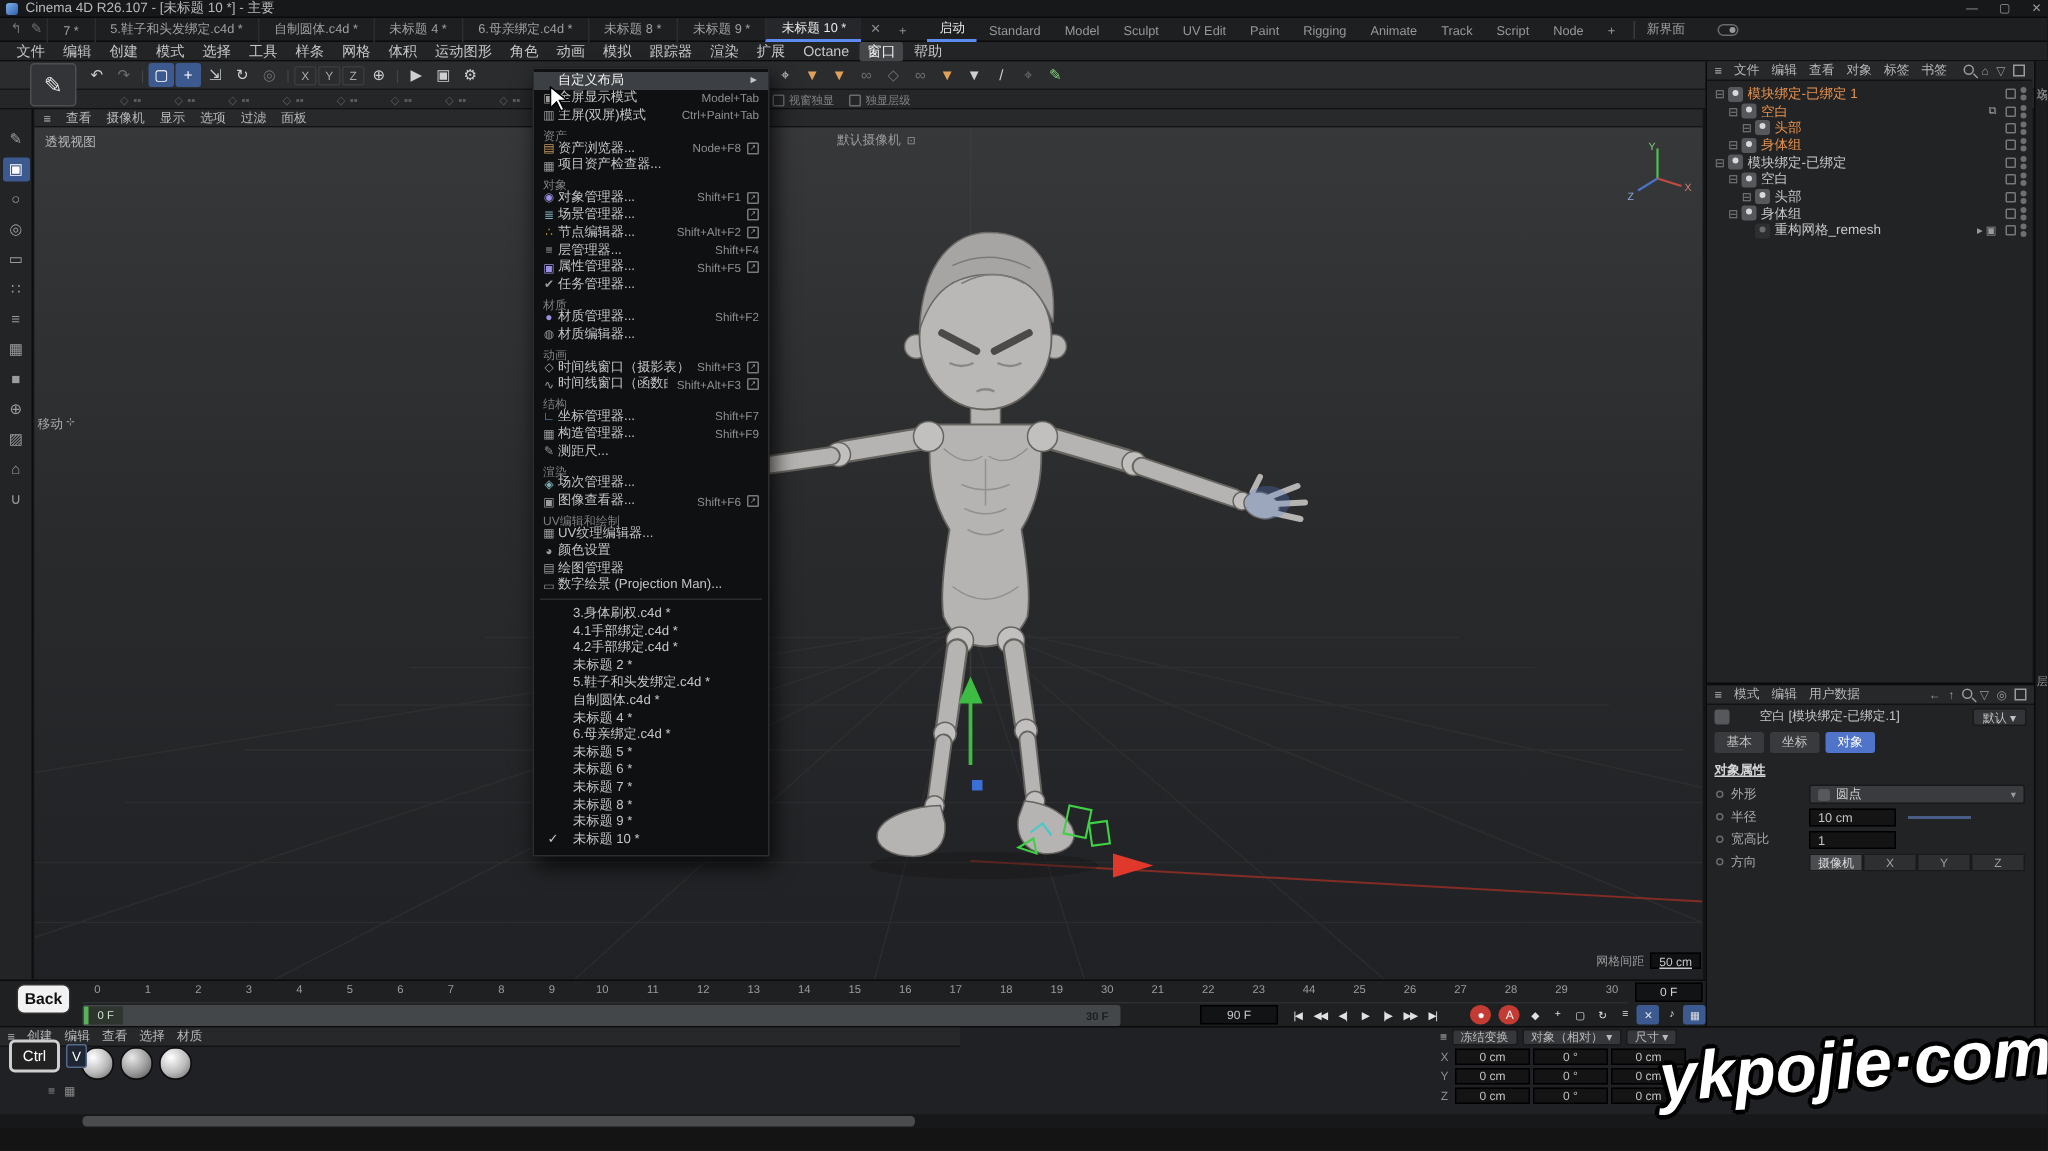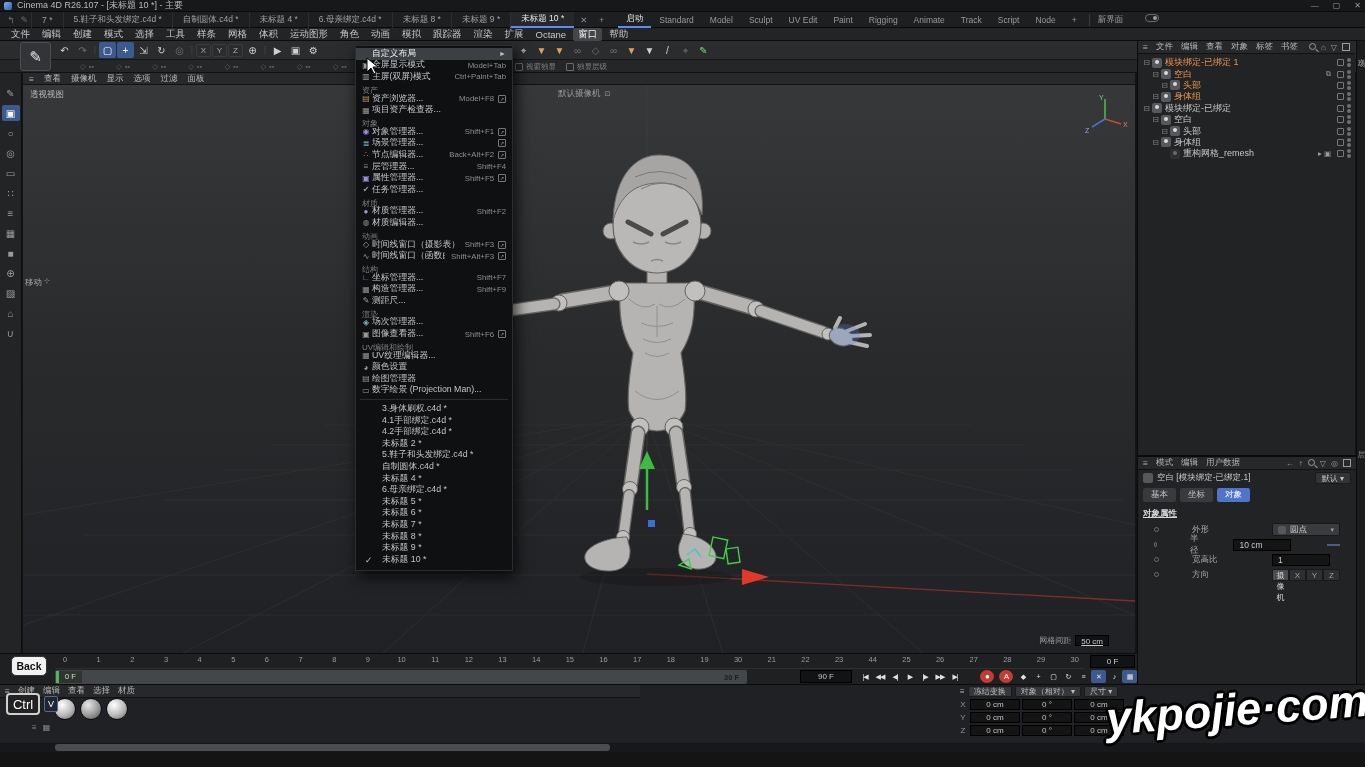--- a/index.html
+++ b/index.html
@@ -16,21 +16,21 @@
 
   
   #tabbar { left:0; top:12px; width:1365px; height:16px; background:#1e1f21; display:flex;
     align-items:center; font-size:8.5px; color:#9fa0a2; border-bottom:1px solid #0a0a0a; padding-left:4px;}
   #tabbar .lead-ic { color:#6f7072; margin:0 3px; font-size:9px;}
   .doc-tab { padding:0 10px; height:16px; display:flex; align-items:center; border-left:1px solid #2c2d2f; white-space:nowrap;}
   .doc-tab.active { color:#e8e9ea; border-bottom:2px solid #5d8bef; background:#26272a;}
   .tab-btn { padding:0 6px; color:#8c8d8f;}
   .layout-tab { padding:0 8px; height:16px; display:flex; align-items:center; white-space:nowrap; color:#97989a;}
   .layout-tab.active { color:#e6e7e8; border-bottom:2px solid #5d8bef;}
-  #iface-wrap { display:flex; margin-left:4px; border-left:1px solid #3a3b3d; padding-left:8px; gap:22px;}
+  #iface-wrap { display:flex; align-items:center; margin-left:4px; border-left:1px solid #3a3b3d; padding-left:8px; gap:22px;}
   #iface-toggle { width:14px; height:8px; border:1px solid #6a6b6d; border-radius:4px; position:relative;}
   #iface-toggle::after { content:""; position:absolute; right:1px; top:1px; width:4px; height:4px; border-radius:50%; background:#9a9b9c;}
 
   
   #menubar { left:0; top:28px; width:1365px; height:13px; background:#232426; display:flex;
     align-items:center; gap:2px; font-size:9.5px; padding-left:6px; border-bottom:1px solid #0d0d0d;}
   .menu-item { padding:0 5px; height:13px; display:flex; align-items:center;}
   .menu-item.active { background:#44464a; border-radius:2px; color:#f0f0f0;}
 
   
@@ -64,21 +64,21 @@
   
   #vp { left:23px; top:73px; width:1112px; height:580px; background:#232426;}
   #vpmenu { position:absolute; left:0; top:0; width:100%; height:12px; background:#28292b;
     display:flex; align-items:center; gap:10px; font-size:8.5px; color:#b7b8b9; padding-left:6px;
     border-bottom:1px solid #121212;}
   #vpcanvas { position:absolute; left:0; top:12px; width:1112px; height:568px;
     background:linear-gradient(#37383a, #2a2b2d 45%, #202124); overflow:hidden;}
   #view-label { position:absolute; left:7px; top:4px; font-size:8.5px; color:#b5b6b7;}
   #cam-chip { position:absolute; left:535px; top:3px; font-size:8.5px; color:#9a9b9c; display:flex; gap:4px; align-items:center;}
   #move-hint { position:absolute; left:2px; top:192px; font-size:8.5px; color:#a8a9aa; display:flex; gap:2px;}
-  #grid-chip { position:absolute; right:26px; bottom:7px; font-size:8px; color:#9a9b9c; display:flex; gap:4px; align-items:center;}
+  #grid-chip { position:absolute; right:1px; bottom:7px; font-size:8px; color:#9a9b9c; display:flex; gap:4px; align-items:center;}
   #grid-chip .val { background:#101112; border:1px solid #000; padding:0 5px; height:11px; line-height:11px; color:#c6c7c8;text-decoration:underline;}
 
   
   #rightdock { left:1137px; top:41px; width:218px; height:701px; background:#222325; border-left:1px solid #0b0b0b;}
   .pmenu { height:13px; display:flex; align-items:center; gap:8px; font-size:8.5px; color:#b5b6b7;
     padding:0 5px; background:#27282a; border-bottom:1px solid #121212;}
   .pmenu .ric { margin-left:auto; display:flex; gap:5px; color:#9a9b9c; font-size:8px;}
   .mag { width:7px; height:7px; border:1.2px solid #9a9b9c; border-radius:50%; position:relative; display:inline-block;}
   .mag::after { content:""; position:absolute; left:5px; top:6px; width:4px; height:1.2px; background:#9a9b9c; transform:rotate(45deg);}
   #om-tree { font-size:9px; padding-top:3px;}
@@ -89,29 +89,29 @@
   .tr .oic.dark { background:#2e2f31;} .tr .oic.dark::after { background:#6a6b6d;}
   .tr .nm { flex:1; white-space:nowrap; overflow:hidden;}
   .tr.sel .nm { color:#e8924d;}
   .tr .dots { display:flex; flex-direction:column; gap:1px; margin-left:3px;}
   .tr .dots i { width:4px; height:4px; border-radius:50%; background:#6e6f71; display:block;}
   .tr .sq { width:7px; height:7px; border:1px solid #77787a; border-radius:1px; margin-left:6px;}
   .tr .xtra { margin-left:5px; color:#9a9b9c; font-size:7.5px; display:flex; gap:3px;}
 
   
   #attr { position:absolute; top:414px; left:0; width:218px; height:287px; border-top:2px solid #0b0b0b; background:#222325;}
-  #attr-objrow { height:16px; display:flex; align-items:center; gap:4px; font-size:8.5px; padding:0 5px; color:#c6c7c8;}
+  #attr-objrow { height:16px; display:flex; align-items:center; gap:20px; font-size:8.5px; padding:0 5px; color:#c6c7c8;}
   #attr-objrow .oic { width:10px; height:10px; background:#56585c; border-radius:2px;}
   #attr-objrow .preset { margin-left:auto; background:#333437; border:1px solid #1a1a1a; padding:0 6px; height:12px;
     line-height:12px; border-radius:2px; color:#c0c1c2; font-size:8px;}
   #attr-tabs { display:flex; gap:4px; padding:2px 5px;}
   .atab { padding:1px 8px; font-size:8.5px; background:#393a3d; border-radius:2px; color:#c0c1c2;}
   .atab.active { background:#4f74c9; color:#fff;}
   #attr-section { font-size:8.5px; color:#d5d6d7; padding:4px 5px 2px; font-weight:bold;text-decoration:underline;}
-  .arow { display:flex; align-items:center; height:15px; padding:0 16px; font-size:8.5px; color:#a9aaab;gap:28px;}
+  .arow { display:flex; align-items:center; height:15px; padding:0 6px; font-size:8.5px; color:#a9aaab;}
   .arow .dot { width:5px; height:5px; border:1px solid #6a6b6d; border-radius:50%; margin-right:5px;}
   .arow .lab { width:52px;}
   .afield { background:#141415; border:1px solid #000; height:12px; line-height:11px; padding:0 5px; color:#c6c7c8; min-width:58px;}
   .aselect { flex:1; background:#3a3b3e; border:1px solid #17181a; height:13px; border-radius:2px;
     display:flex; align-items:center; gap:4px; padding:0 5px; color:#d0d1d2;}
   .aselect .car { margin-left:auto; font-size:7px; color:#9a9b9c;}
   .slider { width:42px; height:2px; background:#4a5d86; margin-left:8px;}
   .segbtns { display:flex; flex:1;}
   .segbtns span { flex:1; text-align:center; background:#2e2f31; border:1px solid #1a1a1a; height:12px;
     line-height:11px; font-size:8px; color:#9fa0a2;}
@@ -144,21 +144,21 @@
   .tp.gap { width:6px;}
 
   
   #bottompanel { left:0; top:684px; width:1365px; height:59px; background:#202124; border-top:1px solid #0b0b0b;}
   #mat-thumbs { position:absolute; left:54px; top:13px; display:flex; gap:4px;}
   .mat { width:22px; height:22px; border-radius:50%; border:1px solid #0d0d0d;
     background:radial-gradient(circle at 35% 30%, #ffffff, #b9b9b9 55%, #5f5f5f);}
   .mat.m2 { background:radial-gradient(circle at 35% 30%, #e8e8e8, #9a9a9a 55%, #4a4a4a);}
   #mat-icons { position:absolute; left:32px; top:38px; display:flex; gap:6px; font-size:8px; color:#8a8b8d;}
   #key-ctrl { position:absolute; left:6px; top:8px; width:34px; height:22px; background:#222; border:2px solid #cfcfcf;
-    border-radius:4px; color:#fff; font-size:13px; display:flex; align-items:center; justify-content:center; z-index:30;}
+    border-radius:4px; color:#fff; font-size:10px; display:flex; align-items:center; justify-content:center; z-index:30;}
   #key-v { position:absolute; left:44px; top:11px; width:14px; height:16px; background:#1e2533; border:1px solid #55698a;
     border-radius:2px; color:#fff; font-size:9px; display:flex; align-items:center; justify-content:center; z-index:30;}
 
   
   #coords { position:absolute; left:958px; top:0; width:180px; height:59px; font-size:8px;}
   #coords .hrow { display:flex; gap:3px; align-items:center; height:13px; padding-left:2px; color:#b5b6b7;}
   .chip { background:#36373a; border:1px solid #1a1a1a; border-radius:2px; padding:0 5px; height:11px; line-height:10px; color:#b9babb;}
   .crow { display:flex; gap:2px; align-items:center; height:13px;}
   .crow .ax { width:10px; text-align:center; color:#8e8f91;}
   .cfield { width:50px; height:11px; background:#141415; border:1px solid #000; color:#c0c1c2;
@@ -824,21 +824,21 @@
       </div>
       <div class="wm-item">
         <span class="ic">▥</span>
         <span class="lb2">主屏(双屏)模式</span>
         <span class="sc">Ctrl+Paint+Tab</span>
       </div>
       <div class="wm-hdr">资产</div>
       <div class="wm-item">
         <span class="ic" style="color: rgb(199, 154, 98);">▤</span>
         <span class="lb2">资产浏览器...</span>
-        <span class="sc">Model+F8</span>
+        <span class="sc">Node+F8</span>
         <span class="ext">↗</span>
       </div>
       <div class="wm-item">
         <span class="ic">▦</span>
         <span class="lb2">项目资产检查器...</span>
       </div>
       <div class="wm-hdr">对象</div>
       <div class="wm-item">
         <span class="ic" style="color: rgb(154, 143, 224);">◉</span>
         <span class="lb2">对象管理器...</span>
@@ -846,21 +846,21 @@
         <span class="ext">↗</span>
       </div>
       <div class="wm-item">
         <span class="ic" style="color: rgb(127, 176, 184);">≣</span>
         <span class="lb2">场景管理器...</span>
         <span class="ext">↗</span>
       </div>
       <div class="wm-item">
         <span class="ic" style="color: rgb(217, 148, 63);">∴</span>
         <span class="lb2">节点编辑器...</span>
-        <span class="sc">Back+Alt+F2</span>
+        <span class="sc">Shift+Alt+F2</span>
         <span class="ext">↗</span>
       </div>
       <div class="wm-item">
         <span class="ic">≡</span>
         <span class="lb2">层管理器...</span>
         <span class="sc">Shift+F4</span>
       </div>
       <div class="wm-item">
         <span class="ic" style="color: rgb(154, 143, 224);">▣</span>
         <span class="lb2">属性管理器...</span>

